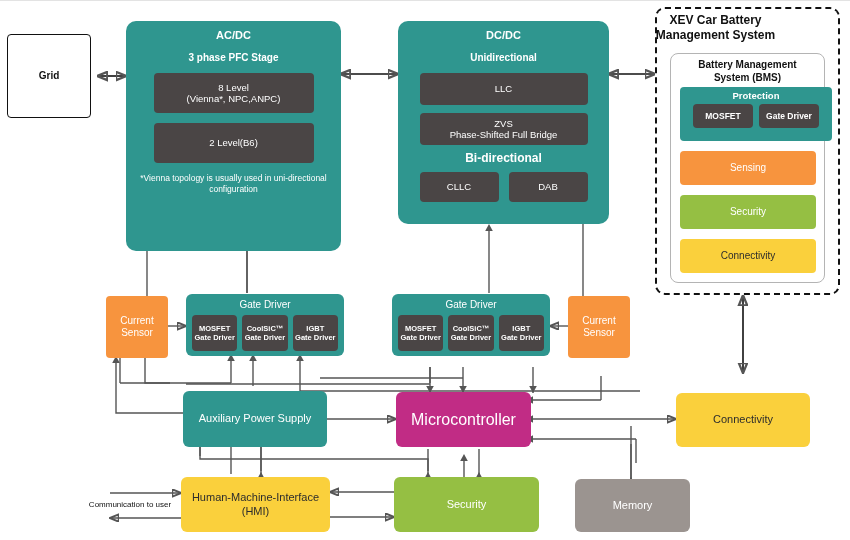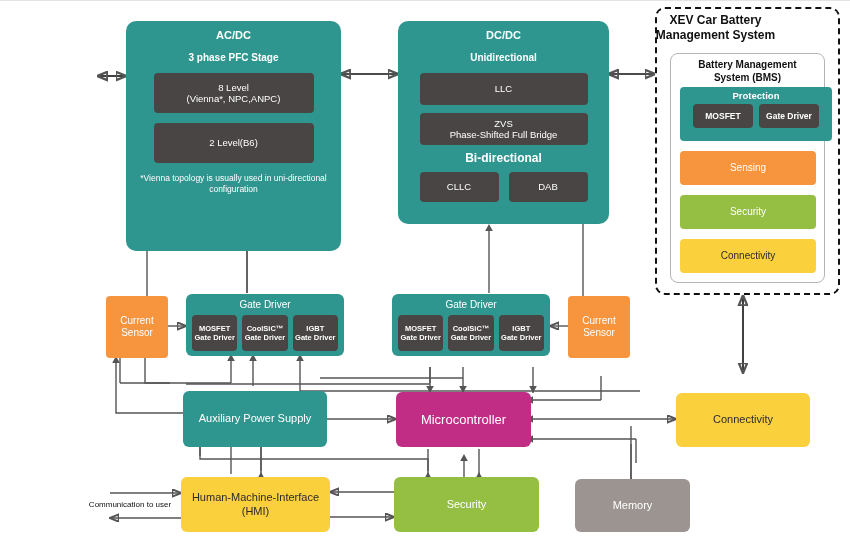--- a/index.html
+++ b/index.html
@@ -164,20 +164,23 @@
     <line x1="181" y1="517" x2="110" y2="517" marker-end="url(#ah)"></line>
 
     <path d="M231,443 L231,473"></path>
     <path d="M200,443 L200,455 L200,455"></path>
     <path d="M200,443 L200,458 L428,458 L428,470"></path>
     <path d="M261,443 L261,470"></path>
 
     <path d="M676,418 L676,418"></path>
   </svg>
 
+  <div class="blk white r4" style="left:7px;top:33px;width:84px;height:84px;font-size:10px;font-weight:bold;">
+    <span>Grid</span>
+  </div>
 
   <div class="blk teal r10 stage-box" style="left:126px;top:20px;width:215px;height:230px;">
     <div class="stage-title">AC/DC</div>
     <div class="stage-sub">3 phase PFC Stage</div>
 
     <div class="blk dark r4 inner" style="position:relative;left:0;top:0;width:160px;height:40px;flex-direction:column;margin-bottom:10px;">
       <span>8 Level</span>
       <span>(Vienna*, NPC,ANPC)</span>
     </div>
 
@@ -303,21 +306,21 @@
 
   <div class="blk orange r4" style="left:568px;top:295px;width:62px;height:62px;flex-direction:column;font-size:10px;">
     <span>Current</span>
     <span>Sensor</span>
   </div>
 
   <div class="blk teal r6" style="left:183px;top:390px;width:144px;height:56px;font-size:11px;">
     <span>Auxiliary Power Supply</span>
   </div>
 
-  <div class="blk magenta r6" style="left:396px;top:391px;width:135px;height:55px;font-size:13px;">
+  <div class="blk magenta r6" style="left:396px;top:391px;width:135px;height:55px;font-size:16px;">
     <span>Microcontroller</span>
   </div>
 
   <div class="blk yellow r6" style="left:676px;top:392px;width:134px;height:54px;font-size:11px;">
     <span>Connectivity</span>
   </div>
 
   <div class="blk yellow r6" style="left:181px;top:476px;width:149px;height:55px;flex-direction:column;font-size:11px;">
     <span>Human-Machine-Interface</span>
     <span>(HMI)</span>

